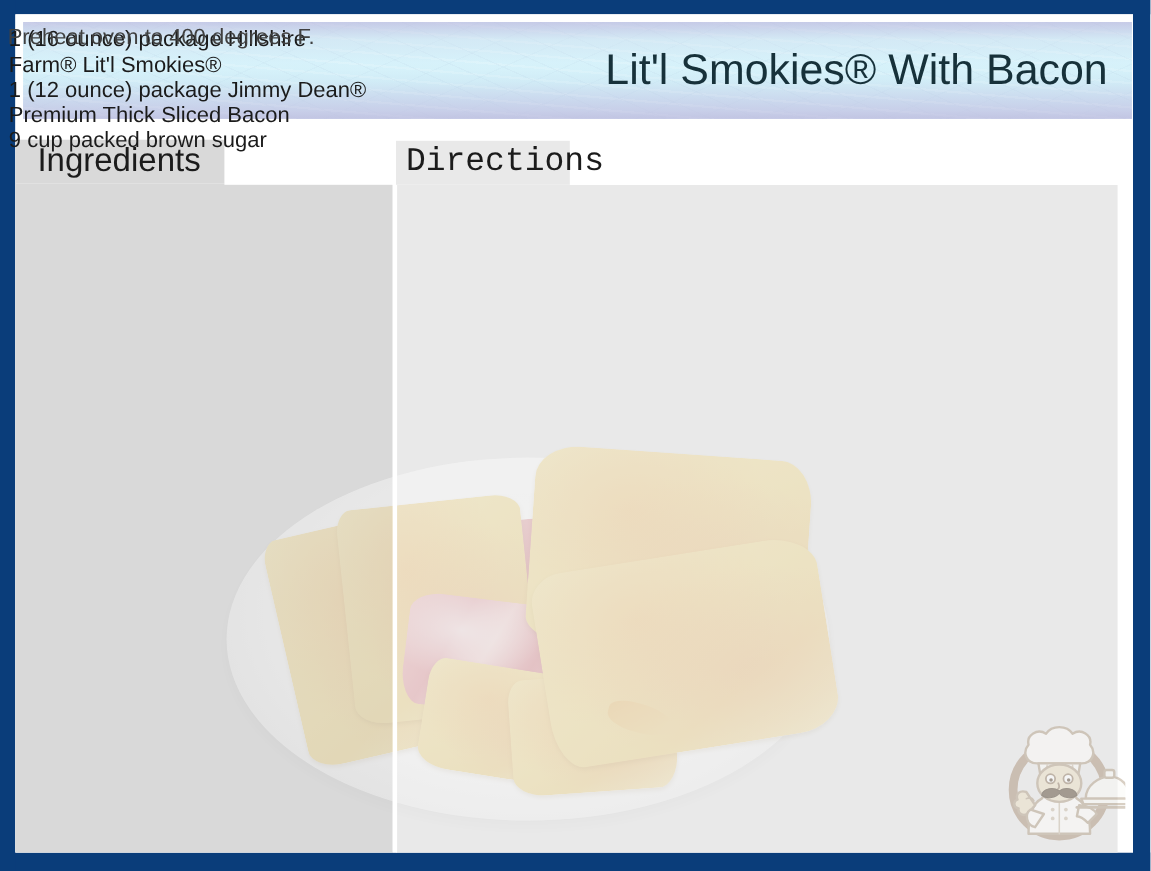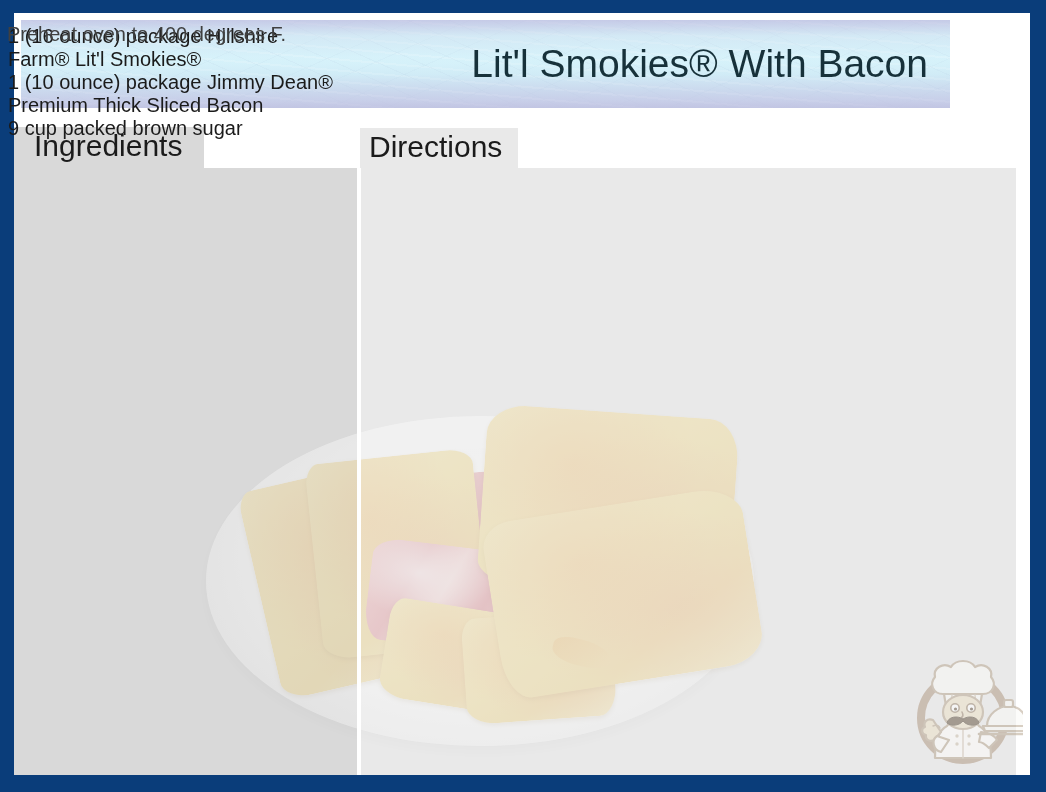--- a/index.html
+++ b/index.html
@@ -29,21 +29,21 @@
     position: absolute;
     left: 14px; top: 13px;
     width: 1016px; height: 762px;
     background: #ffffff;
   }
 
   
   .banner {
     position: absolute;
     left: 21px; top: 20px;
-    width: 929px; height: 88px;
+    width: 1008px; height: 88px;
     background:
       linear-gradient(180deg,
         rgba(196,197,228,0.85) 0%,
         rgba(212,232,244,0.75) 18%,
         rgba(214,242,250,0.55) 42%,
         rgba(206,236,246,0.6) 62%,
         rgba(199,205,232,0.8) 92%,
         rgba(193,196,226,0.9) 100%),
       repeating-linear-gradient(24deg,
         rgba(255,255,255,0.0) 0px,
@@ -104,20 +104,21 @@
     color: #1b1b1b;
   }
   .ingredients-list .ing-item { margin: 0; }
 
   
   .col-directions-tab {
     position: absolute;
     left: 360px; top: 128px;
     width: 158px; height: 40px;
     background: #e9e9e9;
+    font-family: Liberation Mono, monospace;
   }
   .col-directions-tab .tab-label {
     position: absolute;
     left: 9px; top: 50%;
     transform: translateY(-52%);
     font-size: 30px;
     color: #1b1b1b;
     white-space: nowrap;
   }
   .col-directions-body {
@@ -261,21 +262,21 @@
 
   <div class="column-gap"></div>
   <div class="column-gap-upper"></div>
   <div class="tab-gap-right"></div>
 
   <div class="col-ingredients-tab">
     <div class="tab-label">Ingredients</div>
   </div>
   <div class="ingredients-list">
     <p class="ing-item">1 (16 ounce) package Hillshire Farm® Lit'l Smokies®</p>
-    <p class="ing-item">1 (10 ounce) package Jimmy Dean® Premium Thick Sliced Bacon</p>
+    <p class="ing-item">1 (12 ounce) package Jimmy Dean® Premium Thick Sliced Bacon</p>
     <p class="ing-item">9 cup packed brown sugar</p>
   </div>
 
   <div class="col-directions-tab">
     <div class="tab-label">Directions</div>
   </div>
   <div class="directions-list">
     <p class="dir-step">Preheat oven to 400 degrees F.</p>
   </div>
 

